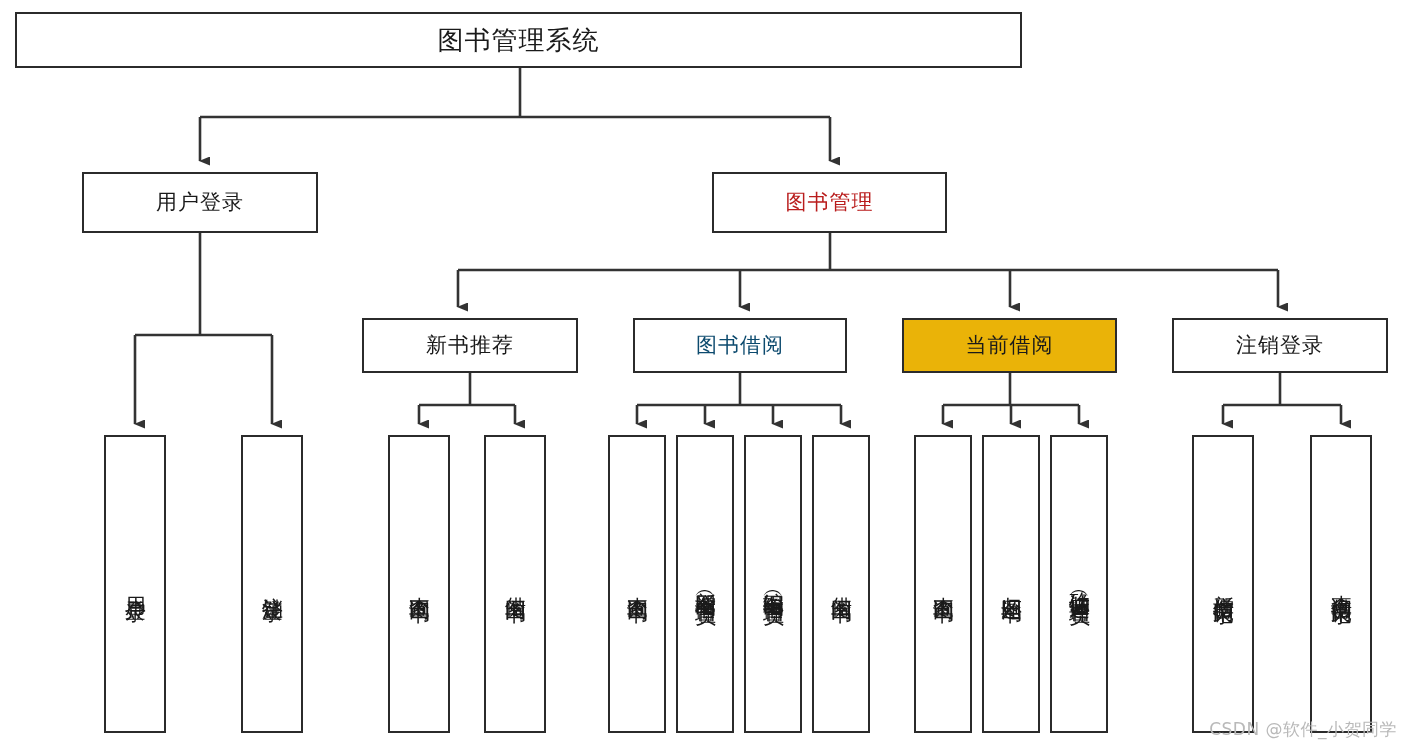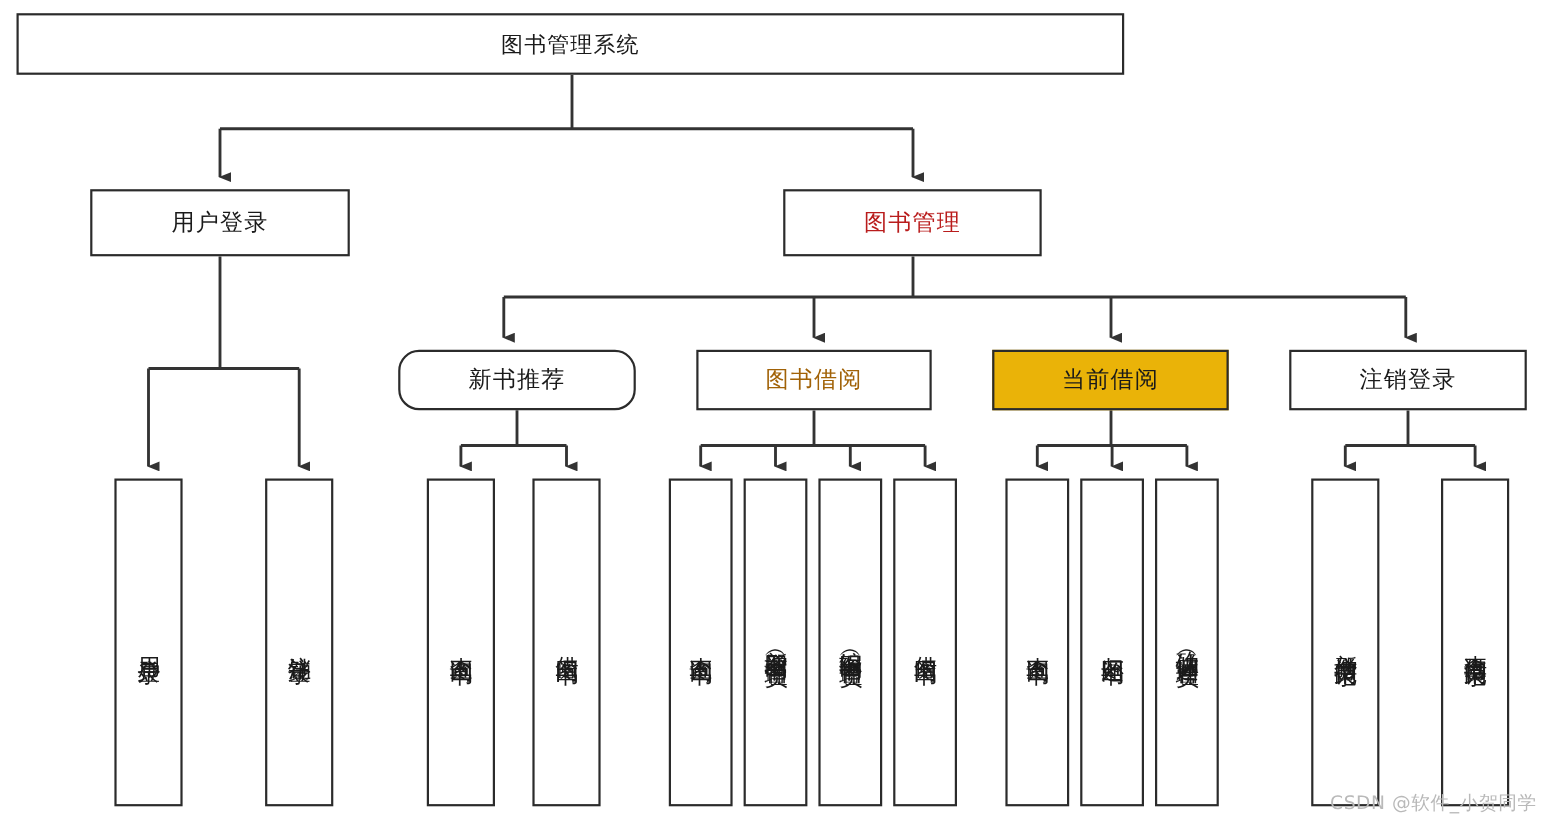--- a/index.html
+++ b/index.html
@@ -50,21 +50,21 @@
     justify-content: center;
     padding: 4px 0;
     text-align: center;
   }
   .node.vertical .label {
     writing-mode: vertical-rl;
     text-orientation: upright;
     white-space: nowrap;
   }
   #root-node {
-    font-size: 20px;
+    font-size: 26px;
   }
   #watermark {
     position: absolute;
     right: 8px;
     bottom: 6px;
     font-size: 17px;
     color: #b9b9b9;
     letter-spacing: 0.5px;
     white-space: nowrap;
     pointer-events: none;
@@ -139,24 +139,24 @@
     <span class="label">图书管理</span>
   </div>
 
   <div class="node vertical" style="left: 104px; top: 435px; width: 62px; height: 298px; border-color: rgb(43, 43, 43); background: rgb(255, 255, 255); color: rgb(26, 26, 26);">
     <span class="label">用户登录</span>
   </div>
   <div class="node vertical" style="left: 241px; top: 435px; width: 62px; height: 298px; border-color: rgb(43, 43, 43); background: rgb(255, 255, 255); color: rgb(26, 26, 26);">
     <span class="label">注销登录</span>
   </div>
 
-  <div class="node horizontal" style="left: 362px; top: 318px; width: 216px; height: 55px; border-color: rgb(43, 43, 43); background: rgb(255, 255, 255); color: rgb(26, 26, 26); border-radius: 19px;">
+  <div class="node horizontal" style="left: 362px; top: 318px; width: 216px; height: 55px; border-color: rgb(43, 43, 43); background: rgb(255, 255, 255); color: rgb(26, 26, 26);">
     <span class="label">新书推荐</span>
   </div>
-  <div class="node horizontal" style="left: 633px; top: 318px; width: 214px; height: 55px; border-color: rgb(43, 43, 43); background: rgb(255, 255, 255); color: #a16207;">
+  <div class="node horizontal" style="left: 633px; top: 318px; width: 214px; height: 55px; border-color: rgb(43, 43, 43); background: rgb(255, 255, 255); color: #0c4a6e;">
     <span class="label">图书借阅</span>
   </div>
   <div class="node horizontal" style="left: 902px; top: 318px; width: 215px; height: 55px; border-color: rgb(43, 43, 43); background: #eab308; color: rgb(26, 26, 26);">
     <span class="label">当前借阅</span>
   </div>
   <div class="node horizontal" style="left: 1172px; top: 318px; width: 216px; height: 55px; border-color: rgb(43, 43, 43); background: rgb(255, 255, 255); color: rgb(26, 26, 26);">
     <span class="label">注销登录</span>
   </div>
 
   <div class="node vertical" style="left: 388px; top: 435px; width: 62px; height: 298px; border-color: rgb(43, 43, 43); background: rgb(255, 255, 255); color: rgb(26, 26, 26);">

